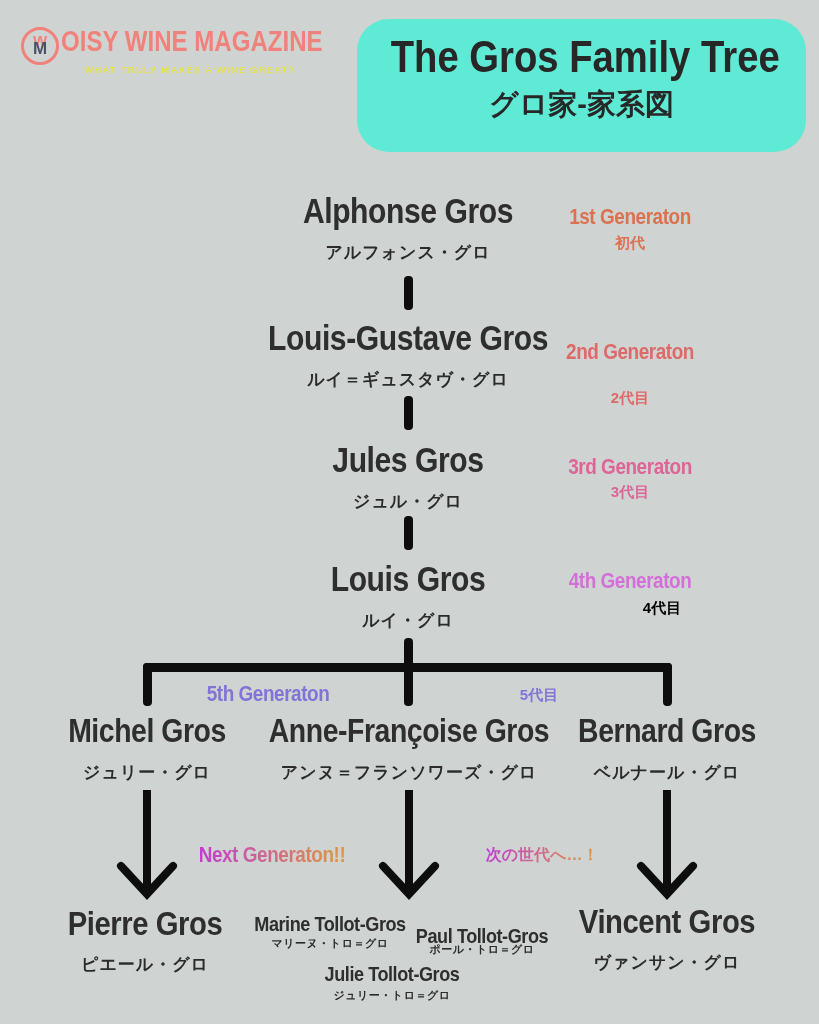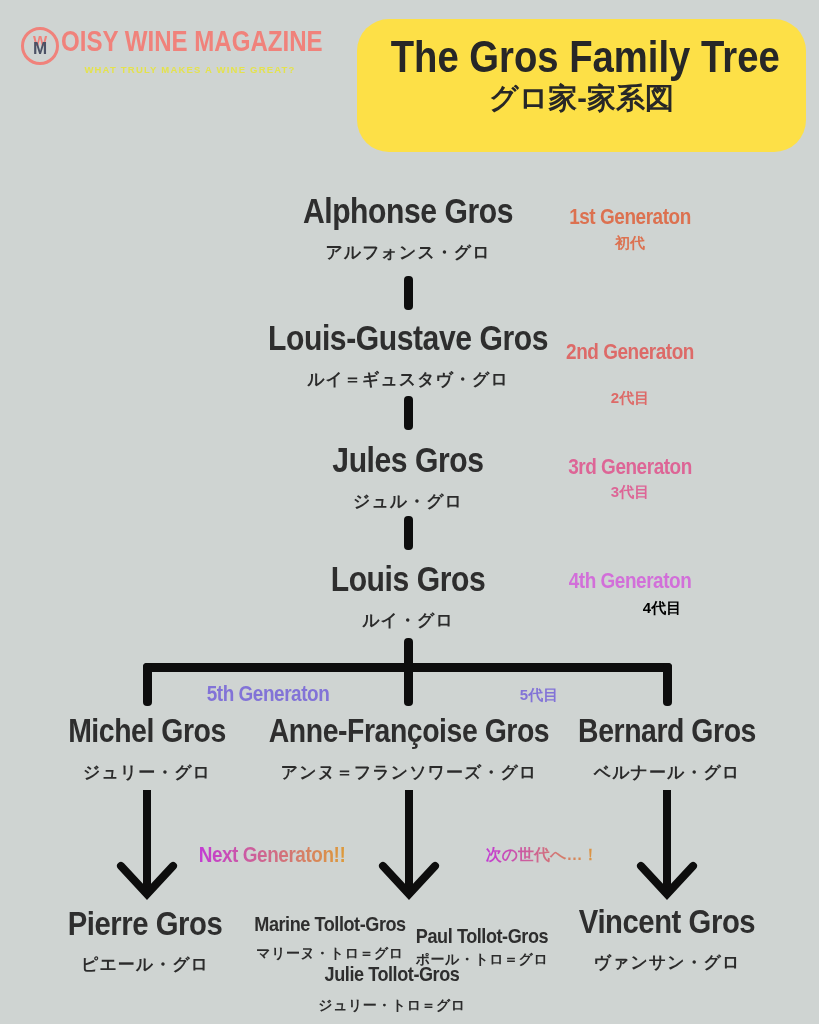--- a/index.html
+++ b/index.html
@@ -7,43 +7,43 @@
     position:relative;width:819px;height:1024px;margin:0 auto;
     background:#cfd4d2;overflow:hidden;
     font-family:"Liberation Sans",sans-serif;
   }
   .cx{position:absolute;transform:translateX(-50%);white-space:nowrap;text-align:center;}
   .cond{transform:translateX(-50%) scaleX(0.86);letter-spacing:-0.5px;}
   .name-lg{font-size:35px;font-weight:700;color:#2e2e2e;font-stretch:condensed;line-height:1;}
   .name-md{font-size:33px;font-weight:700;color:#2e2e2e;font-stretch:condensed;line-height:1;}
   .name-sm{font-size:21px;font-weight:700;color:#2e2e2e;font-stretch:condensed;line-height:1;}
   .kana{font-size:17px;font-weight:700;color:#2b2b2b;letter-spacing:1px;line-height:1;}
-  .kana-sm{font-size:14px;font-weight:700;color:#2b2b2b;letter-spacing:0.5px;line-height:1;margin-top:8px;}
+  .kana-sm{font-size:11px;font-weight:700;color:#2b2b2b;letter-spacing:0.5px;line-height:1;}
   .gen-label{font-size:22px;font-weight:700;font-stretch:condensed;line-height:1;}
   .gen-label-jp{font-size:15px;font-weight:700;line-height:1;}
   .bar{position:absolute;background:#0d0d0d;border-radius:4px;}
   .arrow{position:absolute;color:#0d0d0d;}
   .grad-text{background-clip:text;-webkit-background-clip:text;color:transparent;-webkit-text-fill-color:transparent;}
 
   
   .logo-badge{position:absolute;left:21px;top:27px;width:32px;height:32px;border:3px solid #f0827b;
     border-radius:50%;display:flex;flex-direction:column;align-items:center;justify-content:center;}
   .logo-w{font-size:15px;font-weight:700;color:#f0827b;line-height:0.8;margin-top:-2px;}
   .logo-m{font-size:17px;font-weight:700;color:#4b5265;line-height:0.7;margin-top:-4px;}
   .logo-title{position:absolute;left:61px;top:27px;font-size:29px;font-weight:700;color:#f0827b;
     font-stretch:condensed;white-space:nowrap;transform:scaleX(0.83);transform-origin:0 0;letter-spacing:0px;line-height:1;}
   .logo-tagline{position:absolute;left:190px;top:64px;transform:translateX(-50%);font-size:9.5px;font-weight:700;
     color:#e4e24d;letter-spacing:1.2px;white-space:nowrap;text-align:center;}
 
   
-  .title-box{position:absolute;left:357px;top:19px;width:449px;height:133px;background:#fde047;
+  .title-box{position:absolute;left:357px;top:19px;width:449px;height:133px;background:#5eead4;
     border-radius:32px;text-align:center;}
   .title-box h1{margin:13px 0 0 0;font-size:45px;font-weight:700;color:#272727;font-stretch:condensed;
     transform:scaleX(0.85);white-space:nowrap;line-height:1.1;}
-  .title-box .subtitle{font-size:29px;font-weight:700;color:#272727;margin-top:2px;line-height:1;}
+  .title-box .subtitle{font-size:29px;font-weight:700;color:#272727;margin-top:8px;line-height:1;}
 </style>
 </head>
 <body>
 
 <div class="page">
 
   <div class="logo-badge">
     <span class="logo-w">W</span>
     <span class="logo-m">M</span>
   </div>

